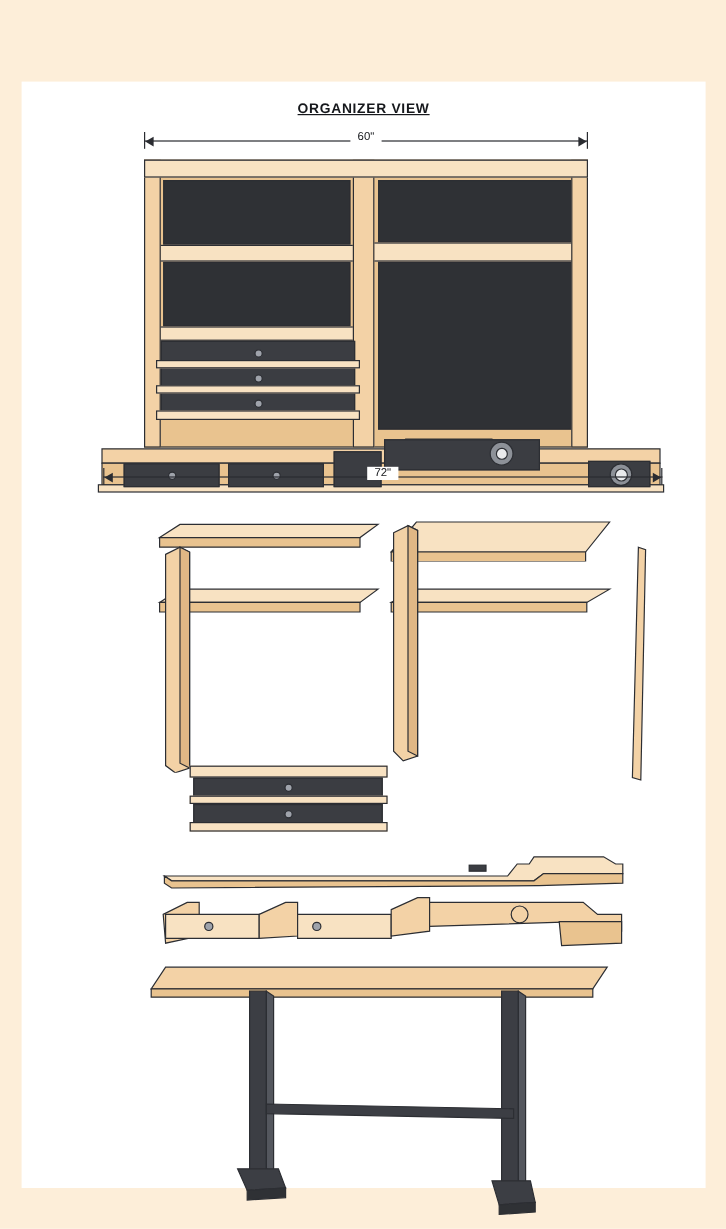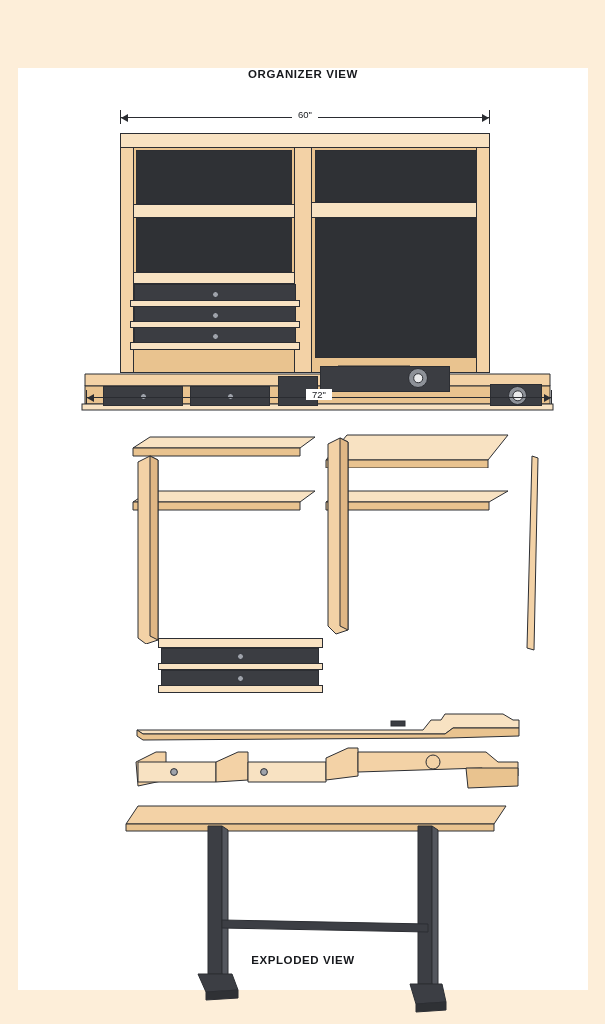--- a/index.html
+++ b/index.html
@@ -23,21 +23,21 @@
   }
   .title {
     position: absolute;
     width: 100%;
     text-align: center;
     font-size: 11.5px;
     font-weight: bold;
     letter-spacing: 0.6px;
     color: #16181c;
   }
-  #title-top { top: 0; }
+  #title-top { top: 17px; text-decoration: underline; }
   #title-bottom { top: 886px; }
 
   
   .dim {
     position: absolute;
     height: 14px;
   }
   .dim .line {
     position: absolute;
     top: 7px;
@@ -110,21 +110,20 @@
     border: 1px solid #2c2e33;
   }
   svg { display: block; }
 </style>
 </head>
 <body>
 
 <div class="page">
 
   <div class="title" id="title-top">ORGANIZER VIEW</div>
-  <div class="title" id="title-bottom">EXPLODED VIEW</div>
 
   <div class="dim" style="left:102px; top:42px; width:370px;">
     <div class="line"></div>
     <div class="cap l"></div>
     <div class="cap r"></div>
     <div class="arrow l"></div>
     <div class="arrow r"></div>
     <div class="lbl"><span>60"</span></div>
   </div>
 

